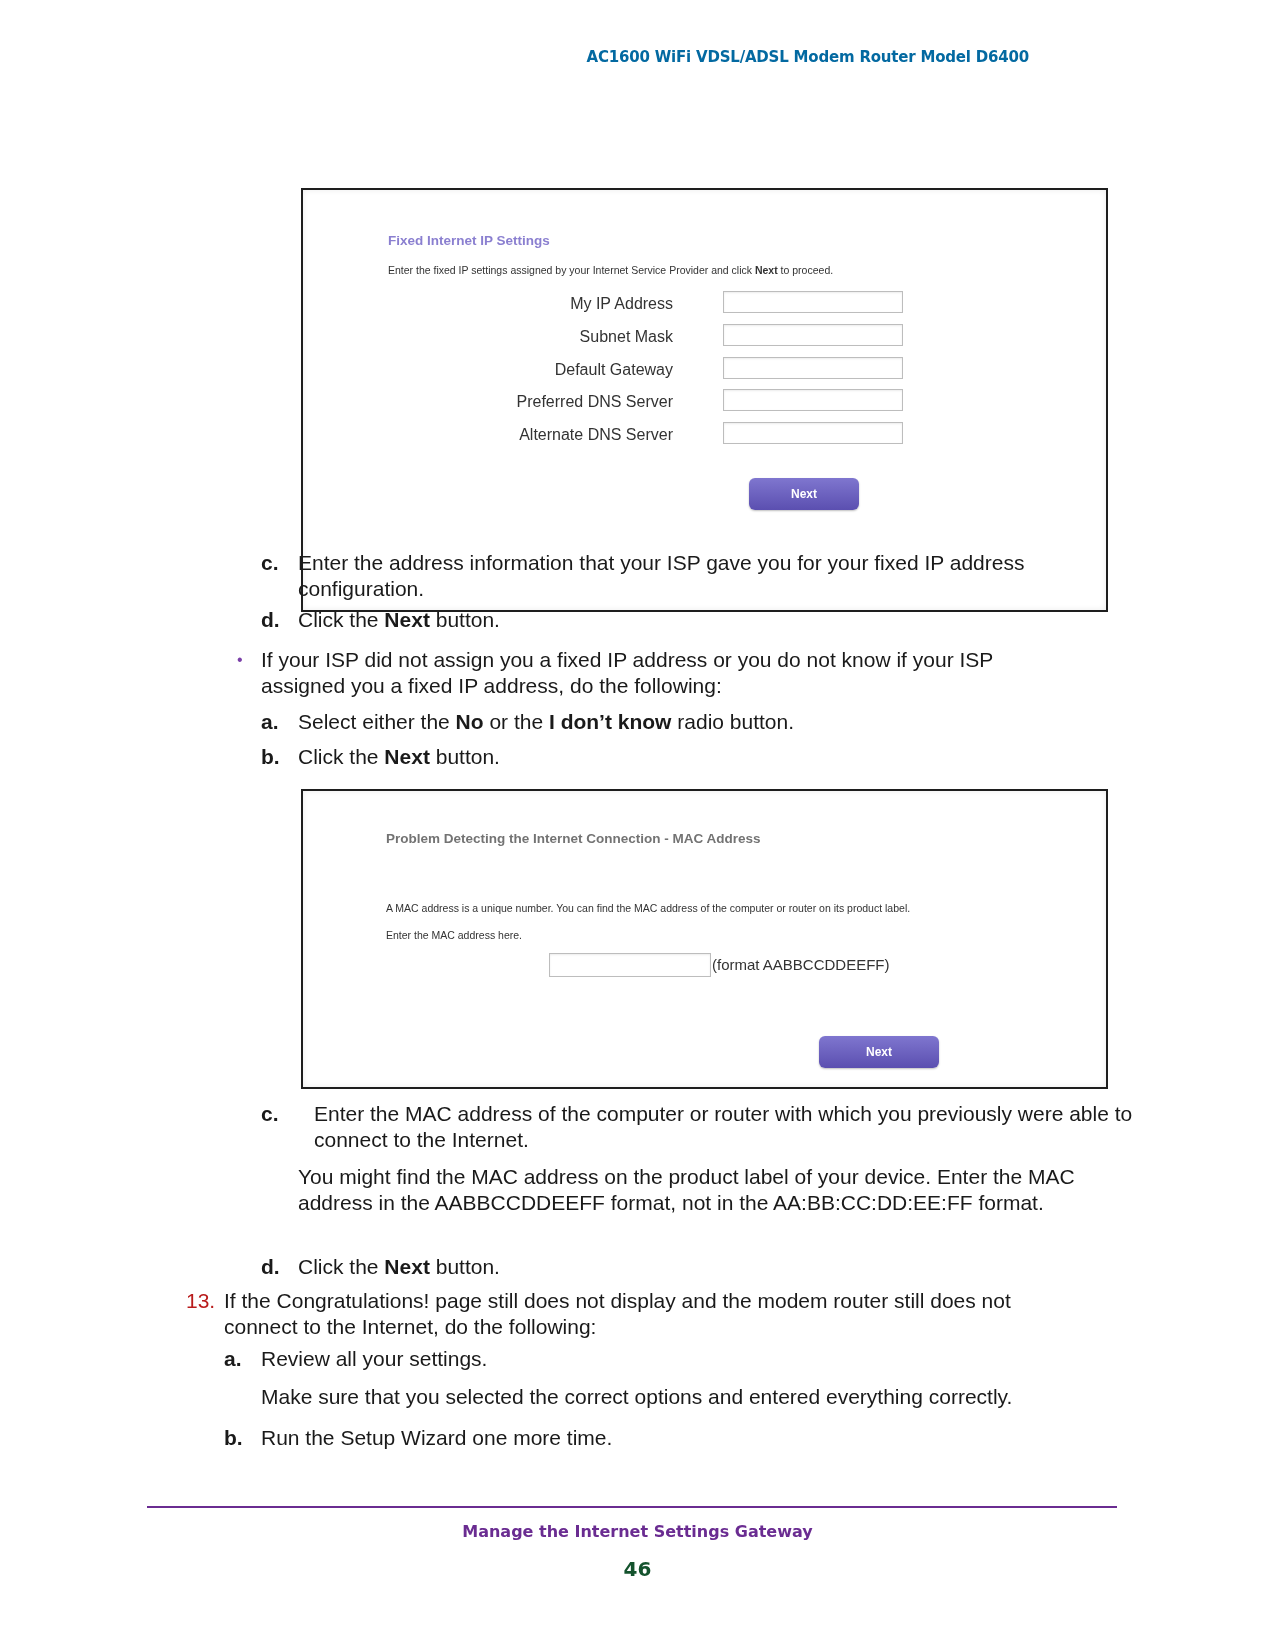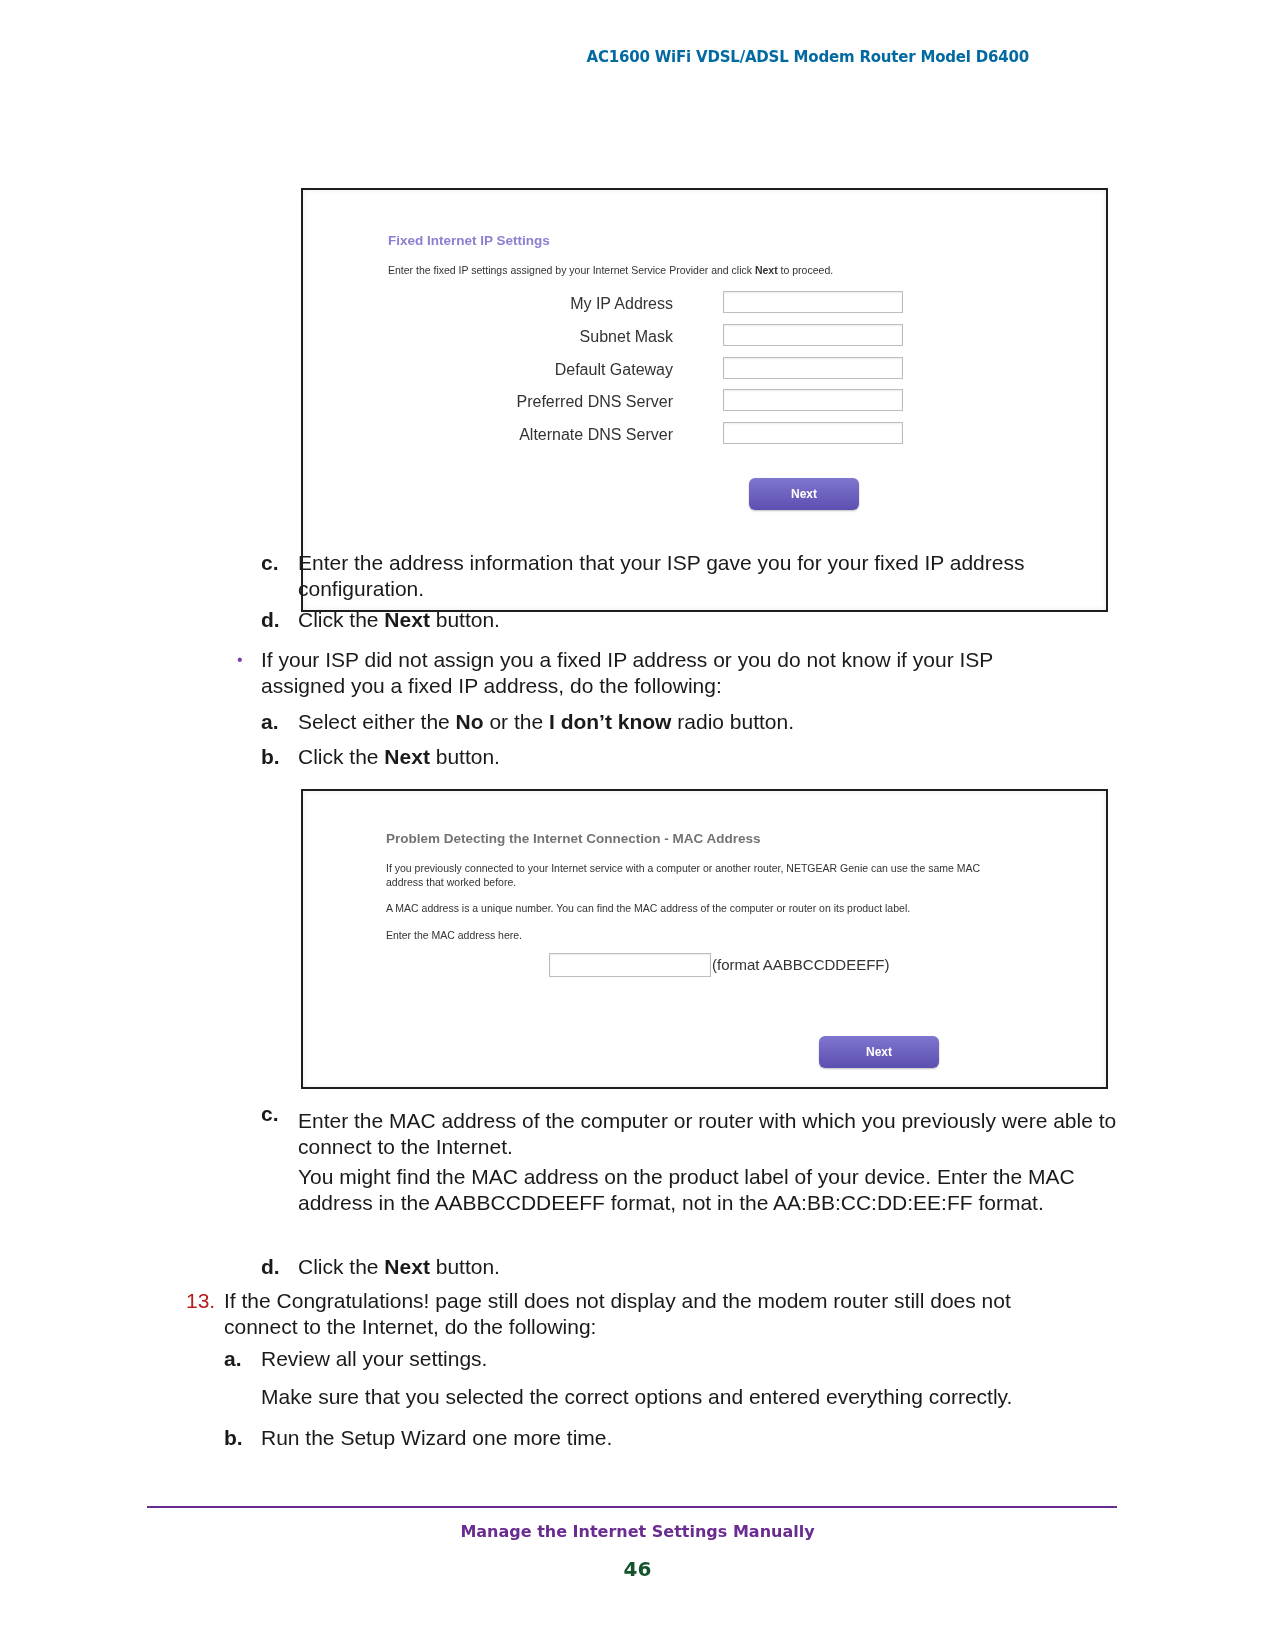--- a/index.html
+++ b/index.html
@@ -71,40 +71,39 @@
 <div class="para" style="left:261px; top:647px; width:820px;">If your ISP did not assign you a fixed IP address or you do not know if your ISP assigned you a fixed IP address, do the following:</div>
 
 <div class="marker" style="left:261px; top:709px;">a.</div>
 <div class="para" style="left:298px; top:709px; white-space:nowrap;"><span>Select either the </span><b>No</b><span> or the </span><b>I don’t know</b><span> radio button.</span></div>
 
 <div class="marker" style="left:261px; top:744px;">b.</div>
 <div class="para" style="left:298px; top:744px; white-space:nowrap;"><span>Click the </span><b>Next</b><span> button.</span></div>
 
 <div class="shot shot2">
   <div class="ui-title" style="left:83px; top:40px; color:#737373;">Problem Detecting the Internet Connection - MAC Address</div>
-  <div class="ui-text" style="left:83px; top:70px; width:620px;">If you previously connected to your Internet service with a computer or another router, NETGEAR Genie can use the same MAC address that worked before.</div>
   <div class="ui-text" style="left:83px; top:110px; white-space:nowrap;">A MAC address is a unique number. You can find the MAC address of the computer or router on its product label.</div>
   <div class="ui-text" style="left:83px; top:137px;">Enter the MAC address here.</div>
   <div class="ui-input" style="left:246px; top:162px; width:162px; height:24px;"></div>
   <div class="ui-text" style="left:409px; top:167px; font-size:15px;">(format AABBCCDDEEFF)</div>
   <div class="ui-btn" style="left:516px; top:245px; width:120px;">Next</div>
 </div>
 
 <div class="marker" style="left:261px; top:1101px;">c.</div>
-<div class="para" style="left:298px; top:1101px; width:820px;margin-top:7px;">Enter the MAC address of the computer or router with which you previously were able to connect to the Internet.</div>
+<div class="para" style="left:314px; top:1101px; width:820px;">Enter the MAC address of the computer or router with which you previously were able to connect to the Internet.</div>
 <div class="para" style="left:298px; top:1164px; width:800px;">You might find the MAC address on the product label of your device. Enter the MAC address in the AABBCCDDEEFF format, not in the AA:BB:CC:DD:EE:FF format.</div>
 
 <div class="marker" style="left:261px; top:1254px;">d.</div>
 <div class="para" style="left:298px; top:1254px; white-space:nowrap;"><span>Click the </span><b>Next</b><span> button.</span></div>
 
 <div class="num" style="left:186px; top:1288px;">13.</div>
 <div class="para" style="left:224px; top:1288px; width:860px;">If the Congratulations! page still does not display and the modem router still does not connect to the Internet, do the following:</div>
 
 <div class="marker" style="left:224px; top:1346px;">a.</div>
 <div class="para" style="left:261px; top:1346px;">Review all your settings.</div>
 <div class="para" style="left:261px; top:1384px; white-space:nowrap;">Make sure that you selected the correct options and entered everything correctly.</div>
 
 <div class="marker" style="left:224px; top:1425px;">b.</div>
 <div class="para" style="left:261px; top:1425px;">Run the Setup Wizard one more time.</div>
 
 <div class="footer-rule"></div>
-<div class="footer-title">Manage the Internet Settings Manually</div>
+<div class="footer-title">Manage the Internet Settings Gateway</div>
 <div class="footer-page">46</div>
 
 </body></html>

